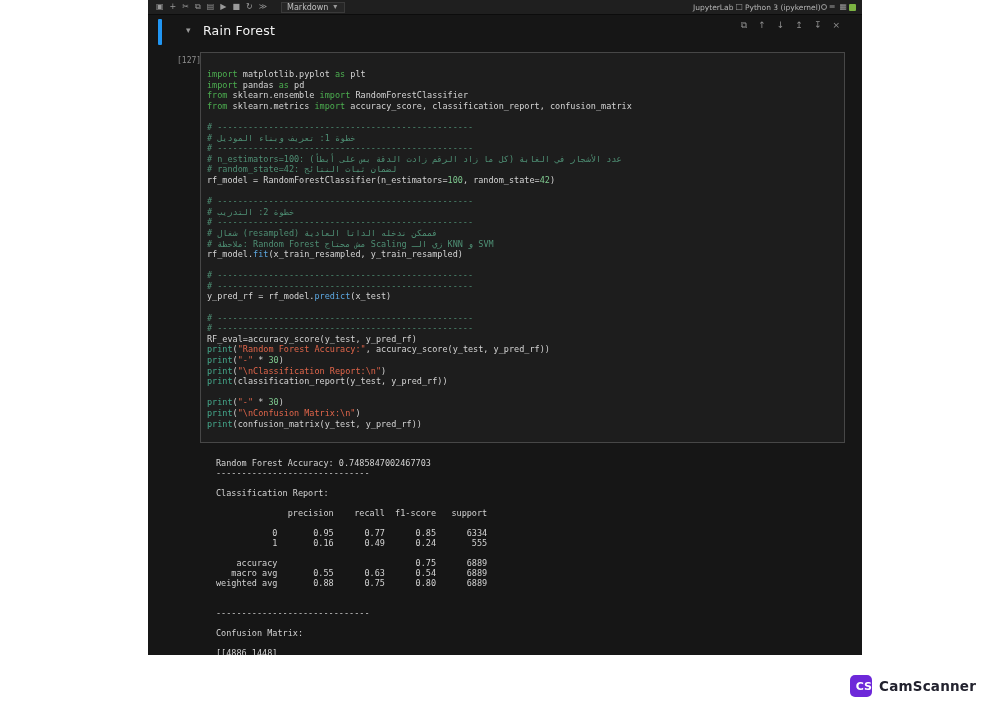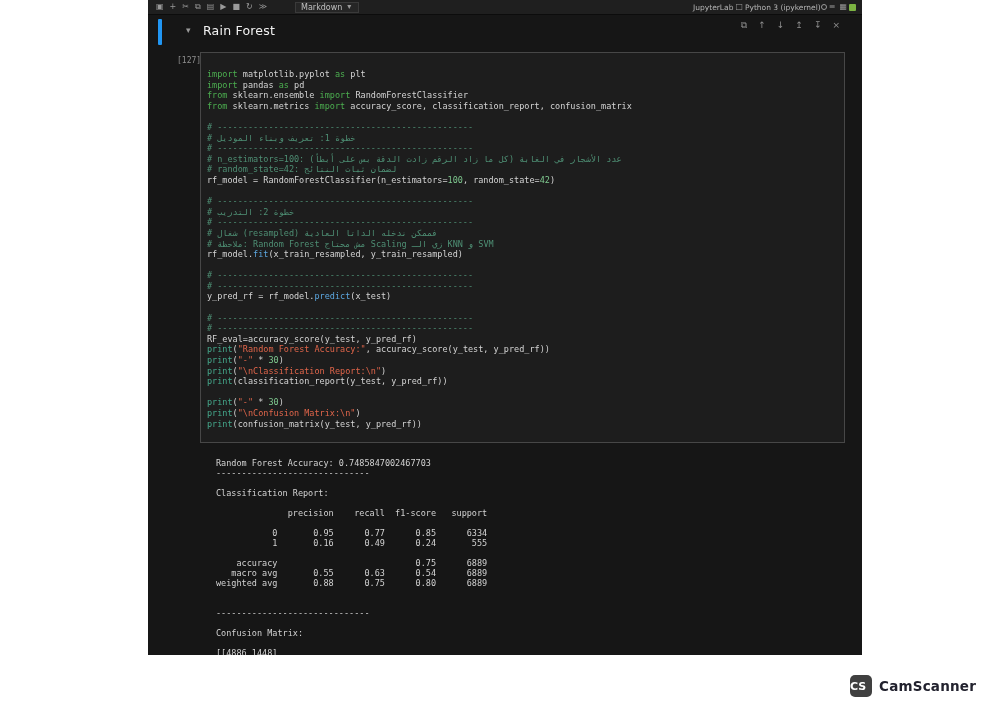--- a/index.html
+++ b/index.html
@@ -12,21 +12,21 @@
     background:#161616;overflow:hidden}
 
   
   .nb-toolbar{position:absolute;left:0;top:0;width:100%;height:15px;
     background:#1f1f1f;border-bottom:1px solid #0c0c0c;
     display:flex;align-items:center;padding:0 6px;gap:4px}
   .tb-group{display:flex;align-items:center;gap:2px}
   .tb-icon{color:#9a9a9a;font-size:8px;line-height:10px;display:inline-block;
     padding:0 2px;cursor:default;font-family:"DejaVu Sans",sans-serif}
   .tb-dropdown{display:flex;align-items:center;gap:3px;color:#c0c0c0;font-size:8px;
-    border:1px solid #3a3a3a;background:#262626;height:11px;padding:0 5px;margin-left:22px}
+    border:1px solid #3a3a3a;background:#262626;height:11px;padding:0 5px;margin-left:8px}
   .tb-spacer{flex:1}
   .tb-right{display:flex;align-items:center;color:#b5b5b5;font-size:7.5px}
   .status-square{width:7px;height:7px;background:#7cb342;border-radius:1px;display:inline-block}
   .kernel-dot{width:6px;height:6px;border:1px solid #9a9a9a;border-radius:50%;display:inline-block}
 
   
   .md-cell{position:absolute;left:0;top:17px;width:100%;height:30px}
   .sel-bar{position:absolute;left:10px;top:2px;width:4px;height:26px;background:#2196f3;border-radius:1px}
   .collapser{position:absolute;left:38px;top:8px;color:#9a9a9a;font-size:9px}
   .md-title{position:absolute;left:55px;top:6px;color:#f2f2f2;font-size:12.5px;font-weight:normal;letter-spacing:.2px}
@@ -47,22 +47,22 @@
   .c-fn{color:#5ca7e0}
   .c-bi{color:#45a98c}
   .c-tx{color:#d4d4d4}
 
   
   .output{position:absolute;left:52px;top:442px;margin:16px;color:#d2d2d2;
     font:8.5px/10px "DejaVu Sans Mono",monospace;white-space:pre}
 
   
   .camscanner{position:absolute;right:24px;bottom:10px;display:flex;align-items:center;gap:7px}
-  .cs-badge{width:22px;height:22px;border-radius:5px;background:#404040;color:#ffffff;
-    font-weight:bold;font-size:11px;display:flex;align-items:center;justify-content:flex-start}
+  .cs-badge{width:22px;height:22px;border-radius:5px;background:#6d28d9;color:#ffffff;
+    font-weight:bold;font-size:11px;display:flex;align-items:center;justify-content:flex-end}
   .cs-label{color:#22222e;font-size:13.5px;font-weight:700;letter-spacing:.2px}
 </style>
 </head>
 <body>
 
 <div class="page">
 
   <div class="notebook">
 
     <div class="nb-toolbar">

